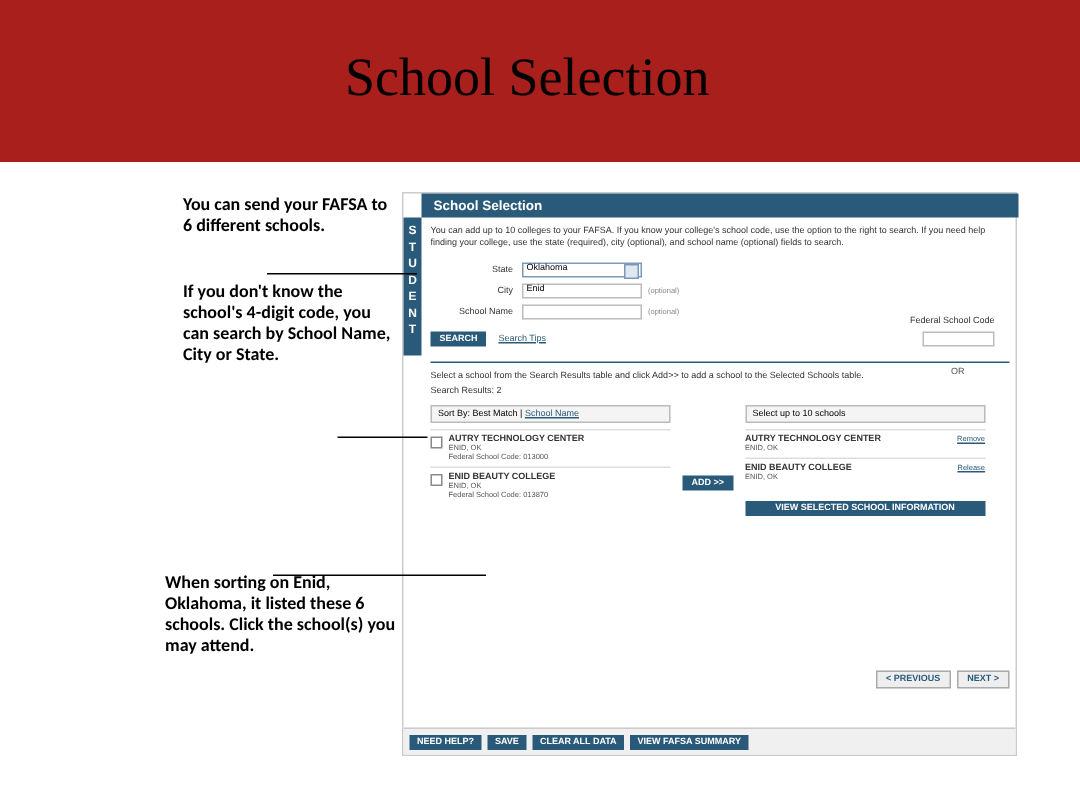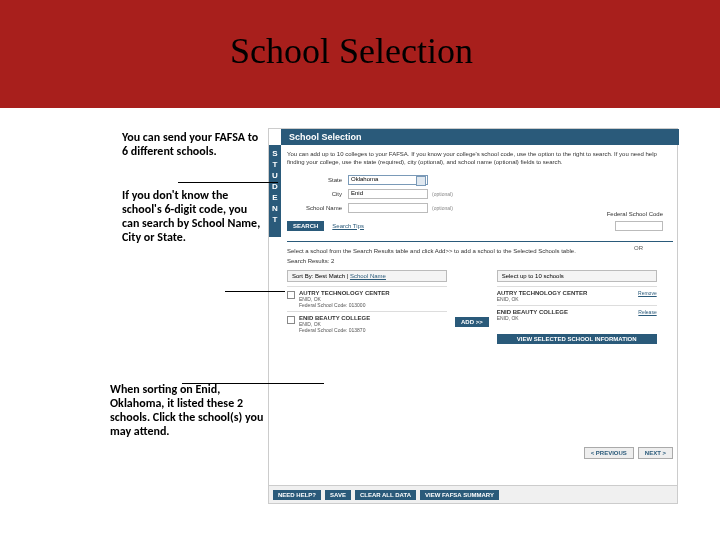--- a/index.html
+++ b/index.html
@@ -56,23 +56,23 @@
 </style>
 </head>
 <body>
 
 <div class="red-banner">
   <div class="slide-title">School Selection</div>
 </div>
 
 <div class="annotations">
   <div class="anno1">You can send your FAFSA to 6 different schools.</div>
-  <div class="anno2">If you don't know the school's 6-digit code, you can search by School Name, City or State.</div>
+  <div class="anno2">If you don't know the school's 4-digit code, you can search by School Name, City or State.</div>
 </div>
-<div class="anno3">When sorting on Enid, Oklahoma, it listed these 2 schools.  Click the school(s) you may attend.</div>
+<div class="anno3">When sorting on Enid, Oklahoma, it listed these 6 schools.  Click the school(s) you may attend.</div>
 
 <div class="line line1"></div>
 <div class="line line2"></div>
 <div class="line line3"></div>
 
 <div class="screenshot">
   <div class="student-tab">
     <div>S</div>
       <div>T</div>
       <div>U</div>

